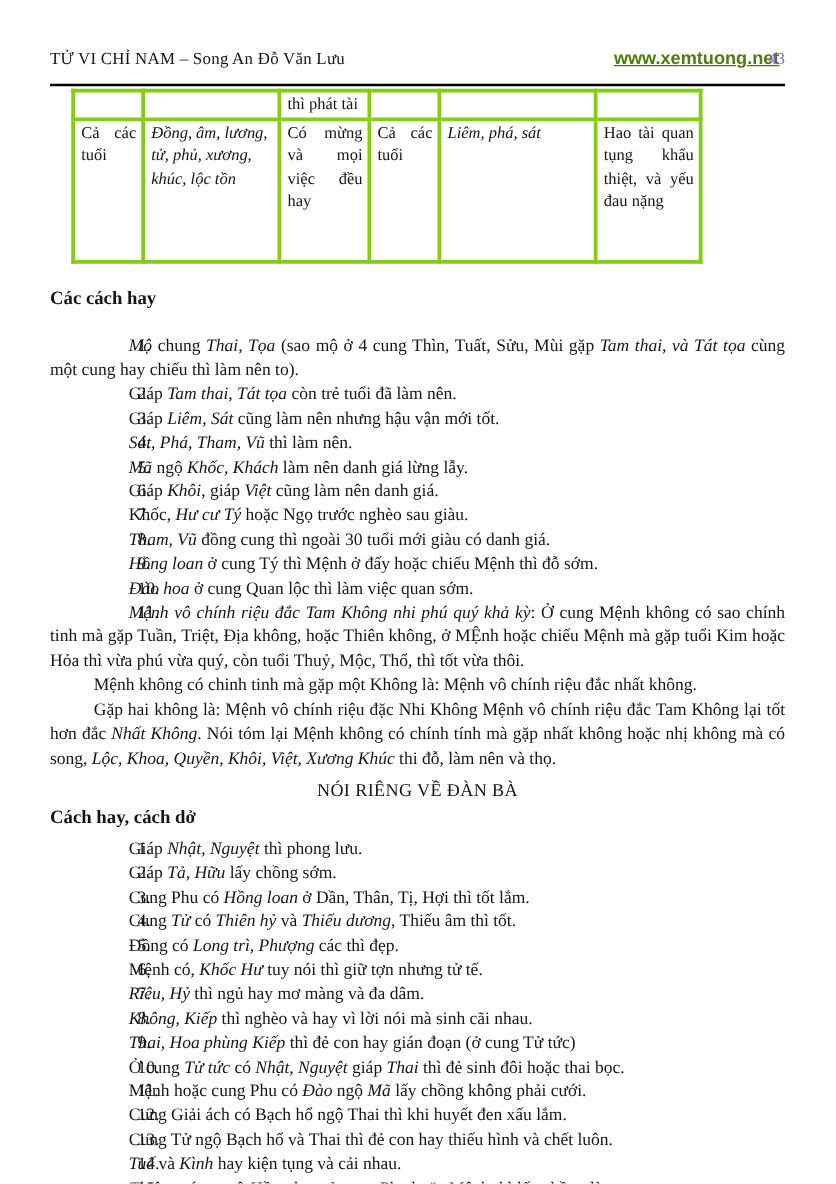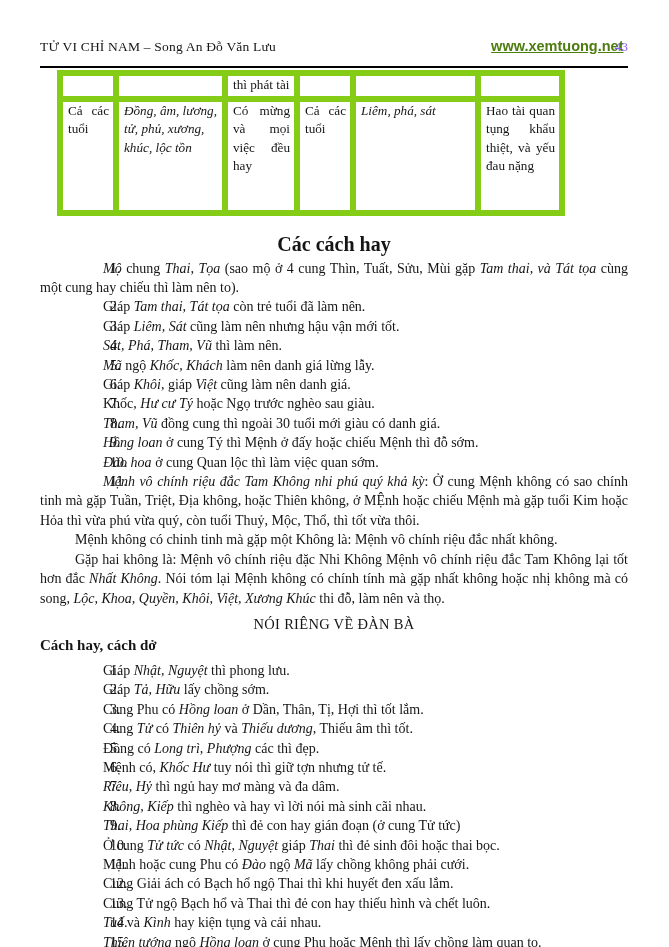--- a/index.html
+++ b/index.html
@@ -19,27 +19,27 @@
     font-weight:bold; font-size:14.5px; text-decoration:underline; cursor:pointer;
   }
   .hpage { font-size:13.5px; margin-left:-9px; color:#8b5cf6; }
   .rule { border-top:2px solid #000; margin-top:11px; }
   
   table.cont {
     border-collapse:collapse; table-layout:fixed;
     margin:2px 0 0 17px; width:502px;
     font-size:13.2px; line-height:18.6px;
   }
-  table.cont td { border:6px solid #84cc16; padding:0 4px 1px 5px; vertical-align:top; }
+  table.cont td { border:3px solid #84cc16; padding:0 4px 1px 5px; vertical-align:top; }
   tr.r1 { height:17px; }
   tr.r2 { height:114px; }
   .c-just   { text-align:justify; }
   .c-italic { text-align:left; font-style:italic; }
   
-  .title1 { text-align:center; font-weight:bold; font-size:20px; margin:19px 0 6px; line-height:18px; }
+  .title1 { text-align:left; font-weight:bold; font-size:15px; margin:19px 0 20px; line-height:18px; }
   .title2 { text-align:center; font-weight:normal; font-size:14.5px; margin:7px 0 0; line-height:19px; letter-spacing:.3px; }
   .title3 { text-align:left; font-weight:bold; font-size:15px; margin:2px 0 6px; line-height:19px; }
   
   .li, .para { margin:0; text-align:justify; text-indent:35px; line-height:19.4px; }
   .num { display:inline-block; width:28px; font-style:normal; }
   .it { font-style:italic; }
 </style>
 </head>
 <body>
 

